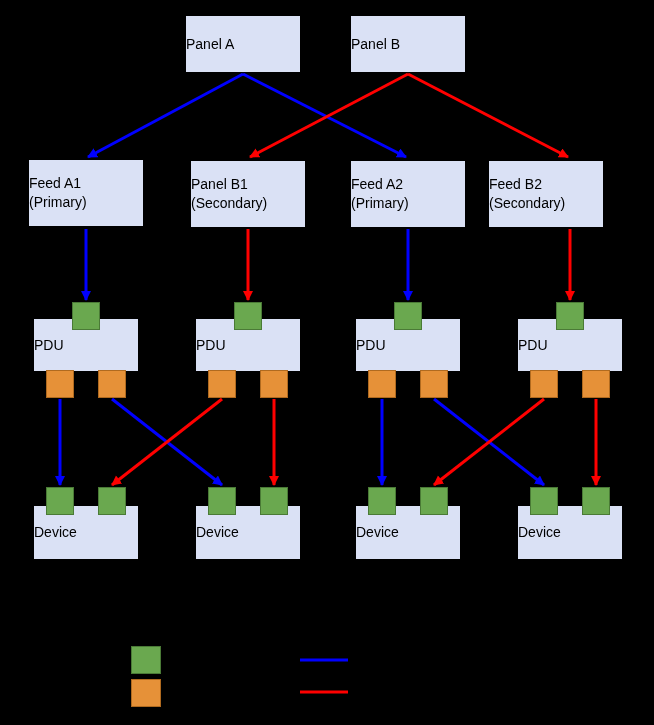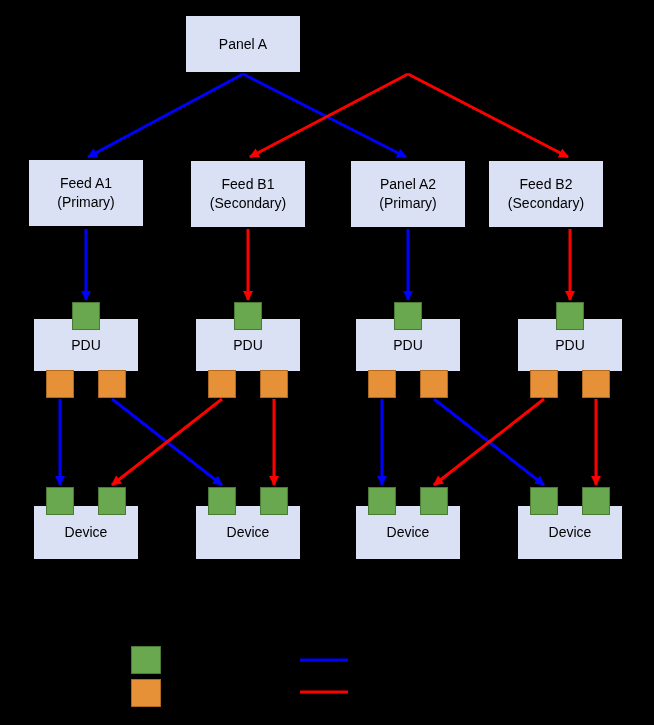--- a/index.html
+++ b/index.html
@@ -10,21 +10,21 @@
     background:var(--background,#000);
     font-family:"Liberation Sans", sans-serif;
     overflow:hidden;
   }
   .node{
     position:absolute;
     background:var(--node-fill,#dae1f5);
     border:1px solid #000;
     box-sizing:border-box;
     display:flex;flex-direction:column;
-    align-items:center;justify-content:center;
+    align-items:flex-start;justify-content:center;
     font-size:14px;color:#000;
     line-height:19px;
     z-index:1;
     text-align:center;
   }
   .port{
     position:absolute;
     width:28px;height:28px;
     box-sizing:border-box;
     z-index:2;
@@ -52,31 +52,34 @@
   .head-red{fill:var(--red,#ff0000);}
 </style>
 </head>
 <body>
 
 <div class="stage">
 
   <div class="node" style="left:185px;top:15px;width:116px;height:58px">
     <span>Panel A</span>
   </div>
+  <div class="node" style="left:350px;top:15px;width:116px;height:58px">
+    <span>Panel B</span>
+  </div>
 
   <div class="node" style="left:28px;top:159px;width:116px;height:68px">
     <span>Feed A1</span>
     <span>(Primary)</span>
   </div>
   <div class="node" style="left:190px;top:160px;width:116px;height:68px">
-    <span>Feed B1</span>
+    <span>Panel B1</span>
     <span>(Secondary)</span>
   </div>
   <div class="node" style="left:350px;top:160px;width:116px;height:68px">
-    <span>Panel A2</span>
+    <span>Feed A2</span>
     <span>(Primary)</span>
   </div>
   <div class="node" style="left:488px;top:160px;width:116px;height:68px">
     <span>Feed B2</span>
     <span>(Secondary)</span>
   </div>
 
   <div class="node" style="left:33px;top:318px;width:106px;height:54px">
     <span>PDU</span>
   </div>

